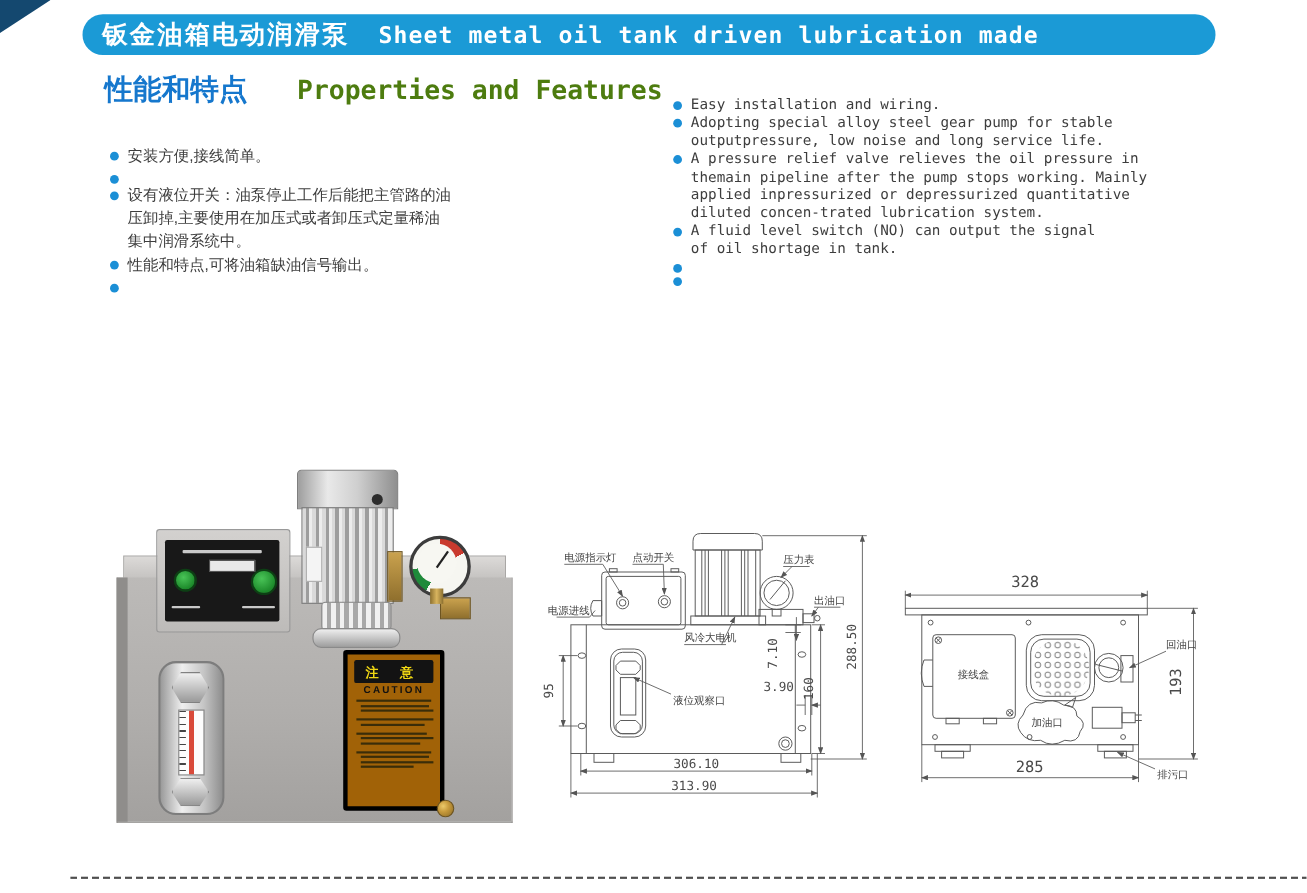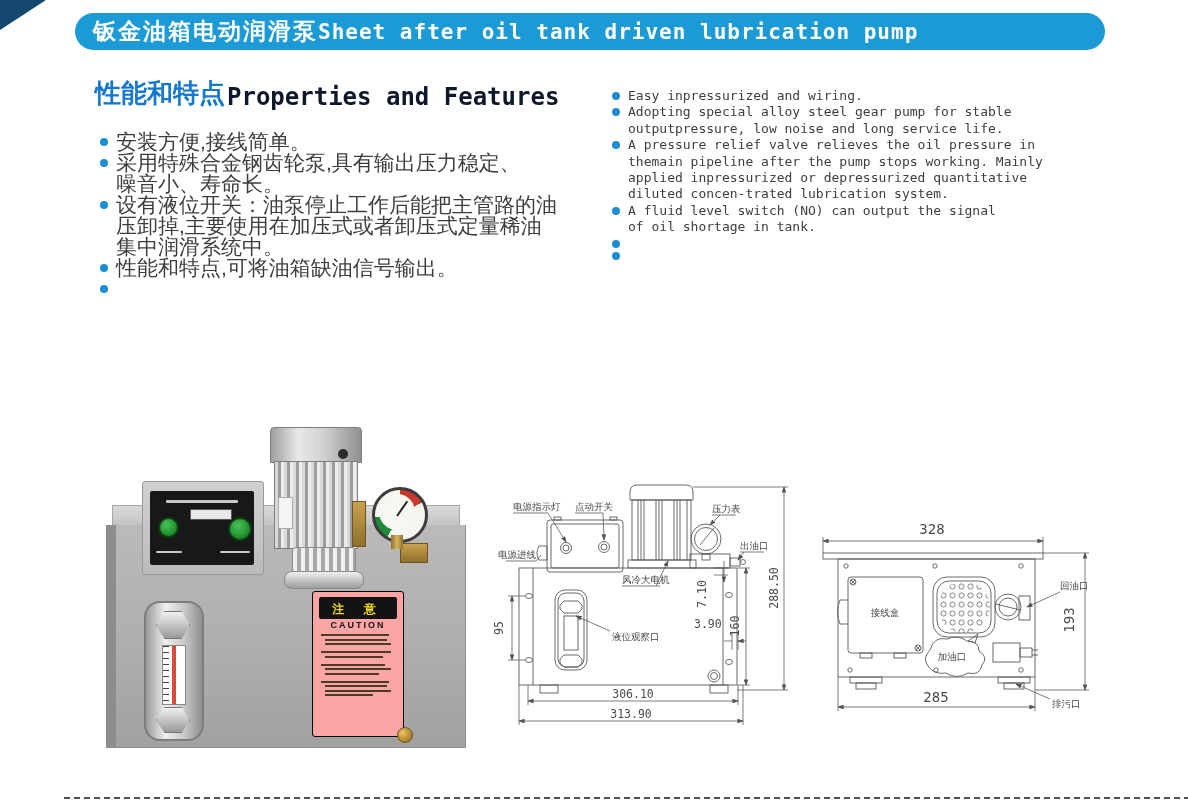--- a/index.html
+++ b/index.html
@@ -4,33 +4,33 @@
 <style>
   html,body{margin:0;padding:0;background:#fff;}
   .page{position:relative;width:1188px;height:812px;background:#fff;overflow:hidden;
         font-family:"Liberation Sans",sans-serif;color:#3d3d3d;}
   .abs{position:absolute;}
   
   .corner{left:0;top:0;width:46px;height:30px;background:#14486f;
           clip-path:polygon(0 0,100% 0,0 100%);}
   
   .banner{left:75px;top:13px;width:1030px;height:37px;background:#1b9ad6;border-radius:19px;
-          display:flex;align-items:center;padding-left:18px;box-sizing:border-box;}
+          display:flex;align-items:center;padding-left:18px;box-sizing:border-box;gap:26px;}
   .banner .zh{color:#fff;font-size:23px;font-weight:bold;letter-spacing:2px;}
   .banner .en{color:#fff;font-size:21px;font-weight:bold;font-family:"DejaVu Sans Mono",monospace;letter-spacing:1px;}
   
-  .sec-title{left:95px;top:76px;display:flex;gap:2px;align-items:flex-end;}
+  .sec-title{left:95px;top:64px;display:flex;gap:14px;align-items:center;}
   .sec-title .zh{color:#1577cd;font-size:26px;font-weight:bold;}
-  .sec-title .en{color:#0f172a;font-size:24px;font-weight:bold;font-family:"DejaVu Sans Mono",monospace;}
+  .sec-title .en{color:#4d7c0f;font-size:24px;font-weight:bold;font-family:"DejaVu Sans Mono",monospace;margin-left:31px;}
   
   ul.feat{list-style:none;margin:0;padding:0;}
   ul.feat li{display:flex;align-items:flex-start;}
   .dot{flex:0 0 8px;width:8px;height:8px;border-radius:50%;background:#1b8fd6;margin-right:8px;}
   .feat-zh{left:100px;top:131px;width:500px;}
-  .feat-zh .ftxt{white-space:pre-line;font-size:21px;line-height:21px;color:#3d3d3d;}
+  .feat-zh .ftxt{white-space:pre-line;font-size:14px;line-height:21px;color:#3d3d3d;}
   .feat-zh .dot{margin-top:7px;}
   .feat-en{left:612px;top:88px;width:576px;}
   .feat-en .ftxt{white-space:pre-line;font-family:"DejaVu Sans Mono",monospace;font-size:13px;
                  line-height:16.4px;color:#3d3d3d;}
   .feat-en .dot{margin-top:4px;}
   
   .photo{left:100px;top:405px;width:372px;height:358px;}
   .tank-top{left:12px;top:100px;width:346px;height:22px;background:linear-gradient(#dcdad8,#c2c0be);border:1px solid #a9a7a5;}
   .tank-body{left:6px;top:120px;width:358px;height:222px;background:linear-gradient(180deg,#bcbab8 0%,#b0aeac 55%,#a3a19f 100%);
              border:1px solid #908e8c;border-top:none;}
@@ -48,21 +48,21 @@
   .collar{left:192px;top:142px;width:62px;height:24px;border:1px solid #8a8a8a;border-radius:4px;
       background:repeating-linear-gradient(90deg,#f0f0f0 0 4px,#a8a8a8 4px 8px);}
   .collar2{left:184px;top:166px;width:78px;height:16px;border:1px solid #8a8a8a;border-radius:8px;
       background:linear-gradient(#efefef,#9e9e9e);}
   .gauge{left:272px;top:82px;width:50px;height:50px;border-radius:50%;border:3px solid #3c3c3c;
       background:conic-gradient(from 210deg,#1f8a3a 0 55deg,#f6f6f1 55deg 150deg,#c93a2e 150deg 210deg,#f6f6f1 210deg 360deg);}
   .gauge-face{left:279px;top:89px;width:36px;height:36px;border-radius:50%;background:#f7f7f2;}
   .needle{left:296px;top:93px;width:2px;height:18px;background:#222;transform:rotate(35deg);transform-origin:bottom center;}
   .gauge-stem{left:291px;top:130px;width:12px;height:14px;background:linear-gradient(90deg,#8b6f2f,#d8b45e,#8b6f2f);}
   .brass{position:absolute;background:linear-gradient(#caa24e,#8f6f2d);border:1px solid #6d5420;}
-  .caution{left:212px;top:186px;width:92px;height:146px;background:#fca5a5;border:1px solid #000000;border-radius:3px;padding:5px 6px;box-sizing:border-box;}
+  .caution{left:212px;top:186px;width:92px;height:146px;background:#a16207;border:4px solid #000000;border-radius:3px;padding:5px 6px;box-sizing:border-box;}
   .caut-head{background:#131313;border-radius:2px;text-align:center;padding:2px 0 1px;}
   .caut-head .zh{color:#f0d713;font-size:12px;font-weight:bold;letter-spacing:8px;}
   .caut-en{text-align:center;color:#111;font-weight:bold;font-size:9px;letter-spacing:2px;margin:1px 0 4px;}
   .cbar{height:2px;background:#20200a;margin:2.5px 0 0 6px;opacity:.8;}
   .sight{left:44px;top:196px;width:56px;height:136px;border-radius:16px;border:2px solid #7d7d7d;
       background:linear-gradient(90deg,#9a9a9a,#efefef 35%,#c5c5c5 70%,#8f8f8f);}
   .hex{position:absolute;background:linear-gradient(#f0f0f0,#9a9a9a);border:1px solid #777;
       clip-path:polygon(25% 0,75% 0,100% 50%,75% 100%,25% 100%,0 50%);}
   .tube{left:62px;top:240px;width:22px;height:58px;background:
       repeating-linear-gradient(180deg,#444 0 1px,transparent 1px 6px) left/6px 100% no-repeat,
@@ -79,57 +79,55 @@
 </style>
 </head>
 <body>
 
 <div class="page">
 
   <div class="abs corner"></div>
 
   <div class="abs banner">
     <span class="zh">钣金油箱电动润滑泵</span>
-    <span class="en">Sheet after oil tank driven lubrication pump</span>
+    <span class="en">Sheet metal oil tank driven lubrication made</span>
   </div>
 
   <div class="abs sec-title">
     <span class="zh">性能和特点</span>
     <span class="en">Properties and Features</span>
   </div>
 
   <ul class="abs feat feat-zh">
     <li>
         <span class="dot"></span>
         <span class="ftxt">安装方便,接线简单。</span>
       </li>
     <li>
         <span class="dot"></span>
-        <span class="ftxt">采用特殊合金钢齿轮泵,具有输出压力稳定、
-噪音小、寿命长。</span>
       </li>
     <li>
         <span class="dot"></span>
         <span class="ftxt">设有液位开关：油泵停止工作后能把主管路的油
 压卸掉,主要使用在加压式或者卸压式定量稀油
 集中润滑系统中。</span>
       </li>
     <li>
         <span class="dot"></span>
         <span class="ftxt">性能和特点,可将油箱缺油信号输出。</span>
       </li>
     <li>
         <span class="dot"></span>
       </li>
   </ul>
 
   <ul class="abs feat feat-en">
     <li>
         <span class="dot"></span>
-        <span class="ftxt">Easy inpressurized and wiring.</span>
+        <span class="ftxt">Easy installation and wiring.</span>
       </li>
     <li>
         <span class="dot"></span>
         <span class="ftxt">Adopting special alloy steel gear pump for stable
 outputpressure, low noise and long service life.</span>
       </li>
     <li>
         <span class="dot"></span>
         <span class="ftxt">A pressure relief valve relieves the oil pressure in
 themain pipeline after the pump stops working. Mainly

